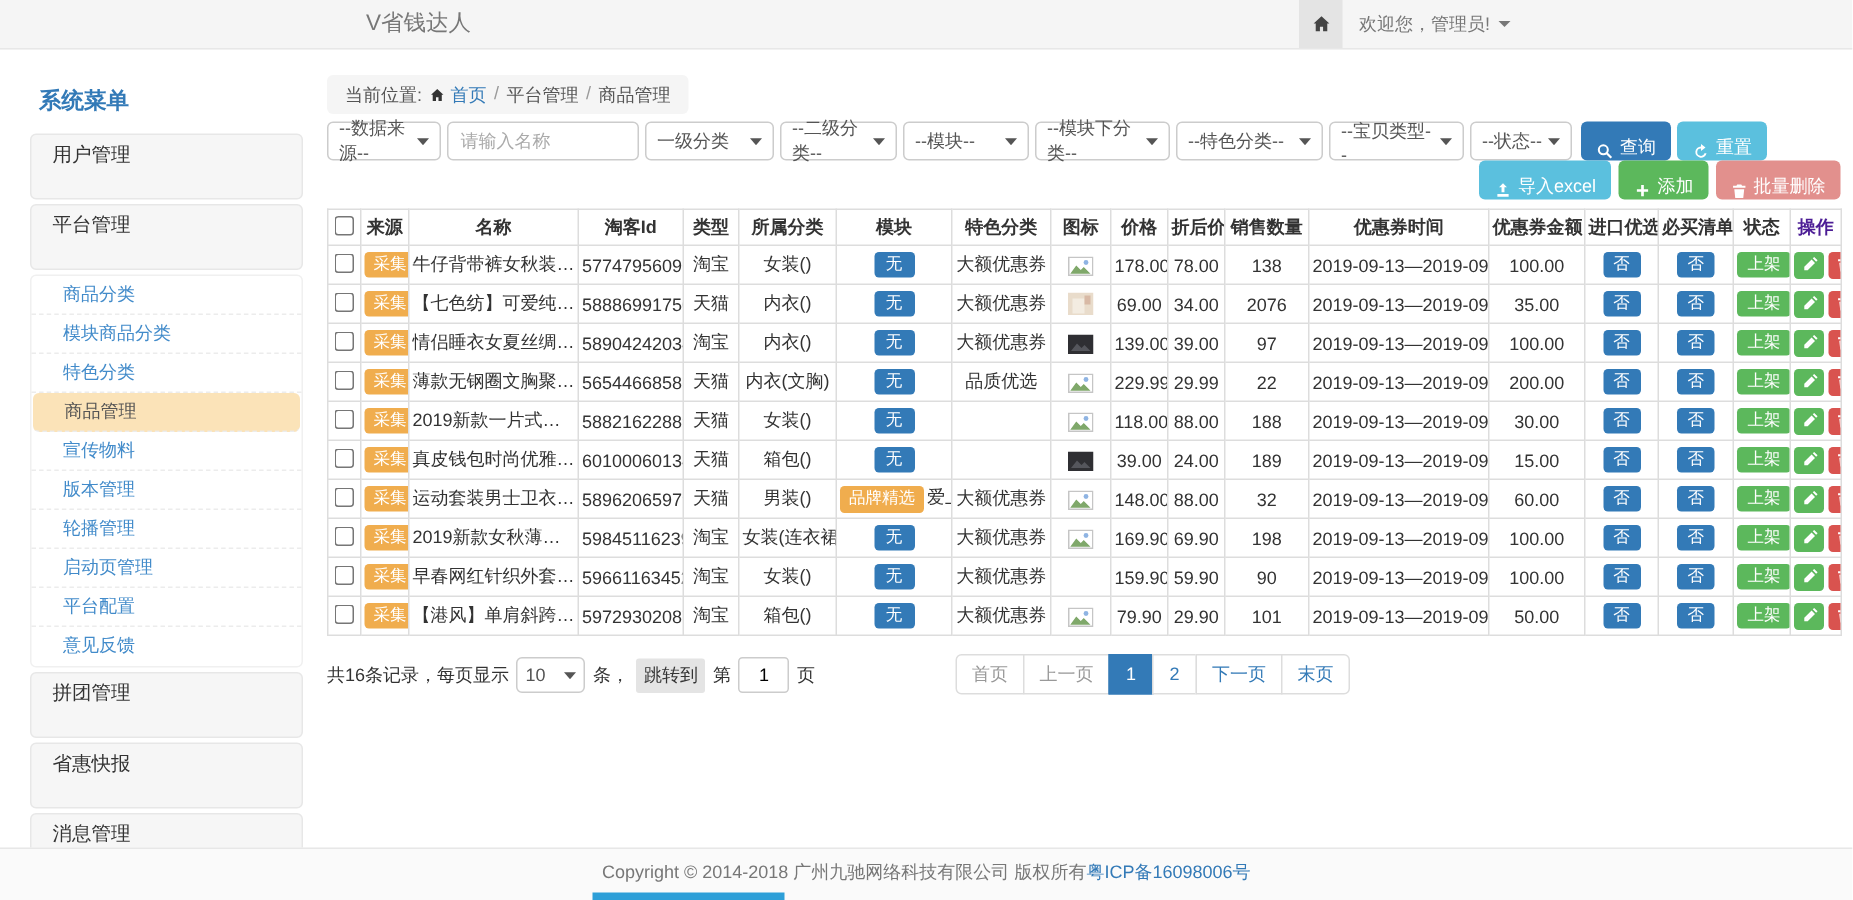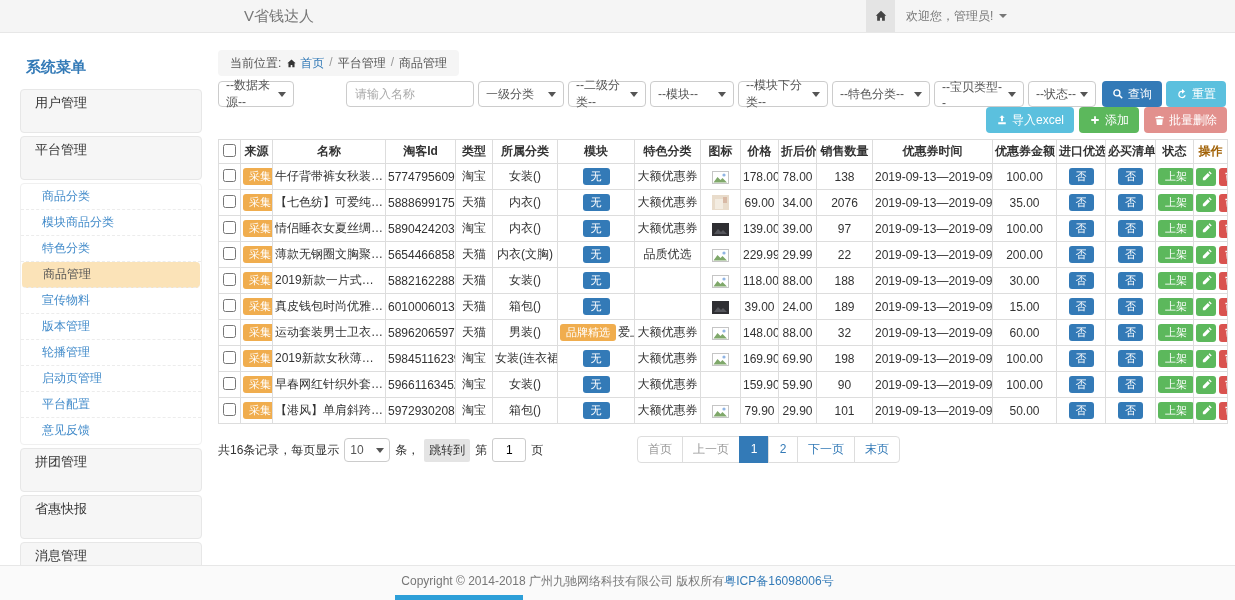--- a/index.html
+++ b/index.html
@@ -25,34 +25,34 @@
   .bc-home{color:#337ab7;display:inline-flex;align-items:center;gap:3px;cursor:pointer}
   .sep{color:#999}
 
   .filter-bar{margin-top:5px;display:flex;align-items:center;gap:4px}
   .fgroup{display:contents}
   .fsel{height:26px;border:1px solid #ccc;border-radius:4px;background:#fff;display:inline-flex;align-items:center;justify-content:space-between;padding:0 7px;font-size:12px;color:#555;cursor:pointer;flex:none}
   .fsel .caret{color:#555;margin-left:4px;display:inline-flex}
   .finput{height:26px;border:1px solid #ccc;border-radius:4px;padding:0 8px;font-size:12px;color:#555;outline:none;flex:none}
   .finput::placeholder{color:#aaa}
 
-  .btn{height:26px;border:none;border-radius:4px;color:#fff;font-size:12px;padding:0 10px;display:inline-flex;align-items:center;gap:4px;cursor:pointer;flex:none}
+  .btn{height:26px;border:none;border-radius:4px;color:#fff;font-size:12px;padding:0 10px;display:inline-flex;align-items:flex-end;gap:4px;cursor:pointer;flex:none}
   .btn-primary{background:#337ab7}
   .btn-info{background:#5bc0de}
   .btn-success{background:#5cb85c}
   .btn-soft{background:#e2908d}
   .bicon{display:inline-flex;align-items:center}
 
   .toolbar{display:flex;justify-content:flex-end;gap:5px}
 
   table.grid{margin-top:6px;width:1009px;border-collapse:collapse;table-layout:fixed;font-size:12px}
   .grid th,.grid td{border:1px solid #ddd;text-align:center;padding:2px;overflow:hidden;white-space:nowrap;vertical-align:middle}
   .grid th{font-weight:bold;height:24px;color:#333;background:#fff}
   .grid td{height:26px}
-  .grid th.op-head{color:#a16207}
+  .grid th.op-head{color:#4c1d95}
   .cname{text-overflow:ellipsis}
 
   .badge{display:inline-block;border-radius:3px;padding:2px 6px;font-size:11px;color:#fff;line-height:1.2}
   .badge-orange{background:#f0ad4e}
   .badge-blue{background:#337ab7;padding:2px 8px}
   .mtext{margin-left:2px;color:#333}
   .thumb{display:inline-flex;vertical-align:middle}
 
   .xbtn{display:inline-block;border-radius:3px;padding:2px 7px;font-size:11px;color:#fff;cursor:pointer;line-height:1.2}
   .xbtn-blue{background:#337ab7}
@@ -141,21 +141,21 @@
   </div>
 
   <div class="filter-bar">
     <span class="fgroup"><span class="fsel" style="width:76px">
           <span>--数据来源--</span>
           <span class="caret">
             <svg viewBox="0 0 10 6" width="8" height="5">
               <path fill="currentColor" d="M0 0h10L5 6Z"></path>
             </svg>
           </span>
-        </span><input class="finput" style="width: 128px; margin-left: 48px;" placeholder="请输入名称"><span class="fsel" style="width:86px">
+        </span><input class="finput" style="width: 128px;" placeholder="请输入名称"><span class="fsel" style="width:86px">
           <span>一级分类</span>
           <span class="caret">
             <svg viewBox="0 0 10 6" width="8" height="5">
               <path fill="currentColor" d="M0 0h10L5 6Z"></path>
             </svg>
           </span>
         </span><span class="fsel" style="width:78px">
           <span>--二级分类--</span>
           <span class="caret">
             <svg viewBox="0 0 10 6" width="8" height="5">

